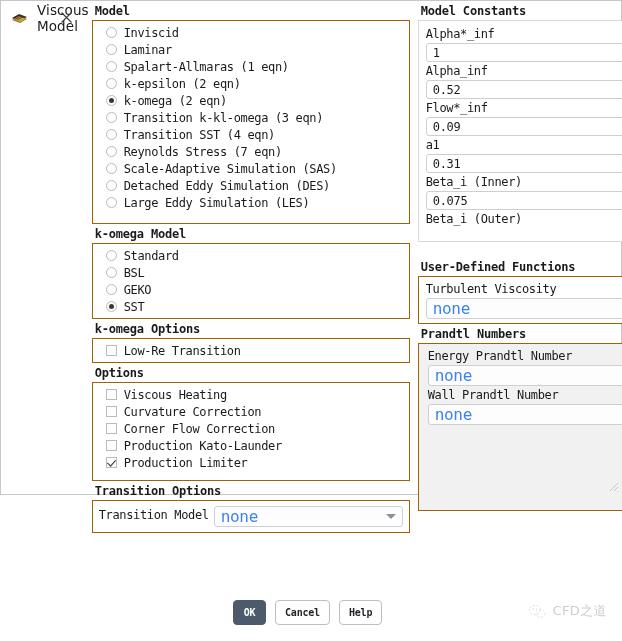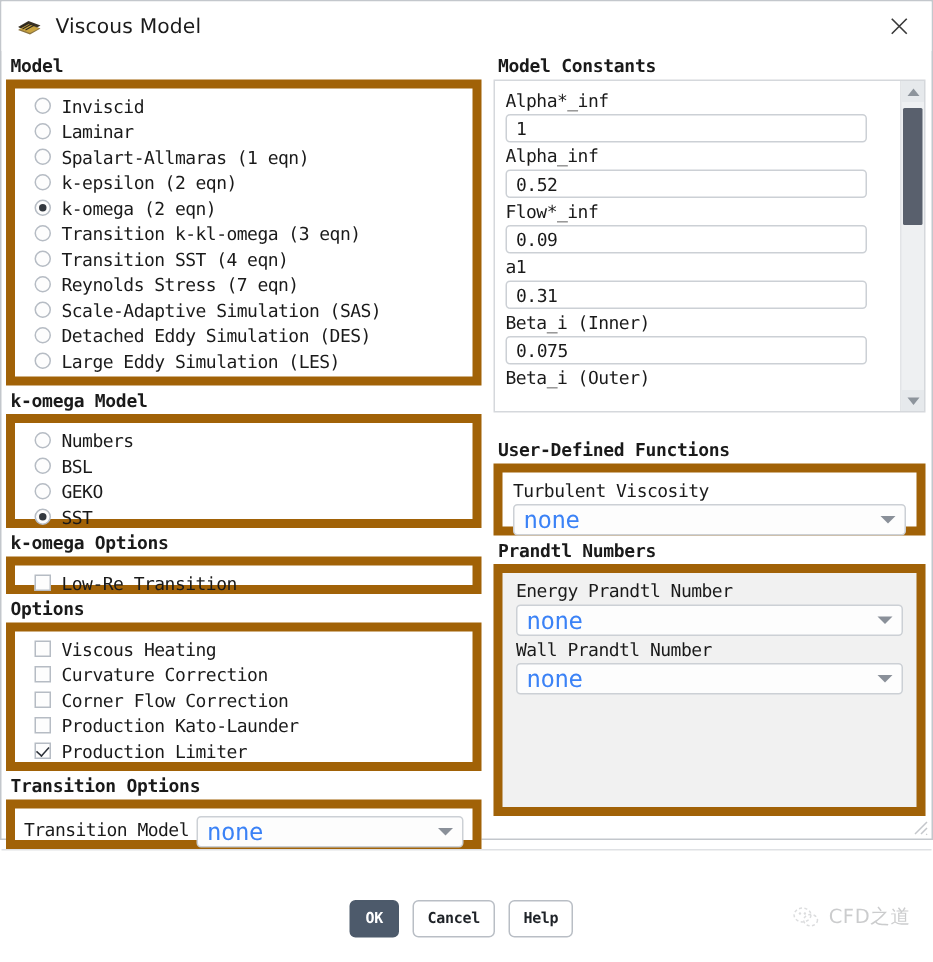--- a/index.html
+++ b/index.html
@@ -15,26 +15,26 @@
     color: #1a1a1a;
     overflow: hidden;
     position: relative;
   }
 
   
   #dialog {
     position: absolute;
     left: 0; top: 0;
     width: 622px;
-    height: 560px;
+    height: 495px;
     background: #ffffff;
     border: 1px solid #c3c7cc;
     box-sizing: border-box;
     display: flex;
-    flex-direction: column;
+    flex-direction: row;
   }
 
   
   #titlebar {
     height: 33px;
     min-height: 33px;
     background: #ffffff;
     display: flex;
     align-items: center;
     padding: 0 0 0 10px;
@@ -85,21 +85,21 @@
   
   .grp-title {
     font-family: "DejaVu Sans Mono", monospace;
     font-weight: bold;
     font-size: 12px;
     color: #1a1a1a;
     padding: 3px 0 2px 3px;
     letter-spacing: -0.2px;
   }
   .grp-box {
-    border: 6px solid #a16207;
+    border: 1px solid #a16207;
     background: #ffffff;
     box-sizing: border-box;
     padding: 3px 0 3px 0;
   }
   .grp-box.filled { background: #f1f1f1; }
 
   
   .opt-row {
     display: flex;
     align-items: center;
@@ -375,21 +375,21 @@
         <div class="opt-row">
           <span class="radio"></span>
           <span class="opt-label">Large Eddy Simulation (LES)</span>
         </div>
       </div>
 
       <div class="grp-title">k-omega Model</div>
       <div class="grp-box" style="height:76px;">
         <div class="opt-row">
           <span class="radio"></span>
-          <span class="opt-label">Numbers</span>
+          <span class="opt-label">Standard</span>
         </div>
         <div class="opt-row">
           <span class="radio"></span>
           <span class="opt-label">BSL</span>
         </div>
         <div class="opt-row">
           <span class="radio"></span>
           <span class="opt-label">GEKO</span>
         </div>
         <div class="opt-row">

